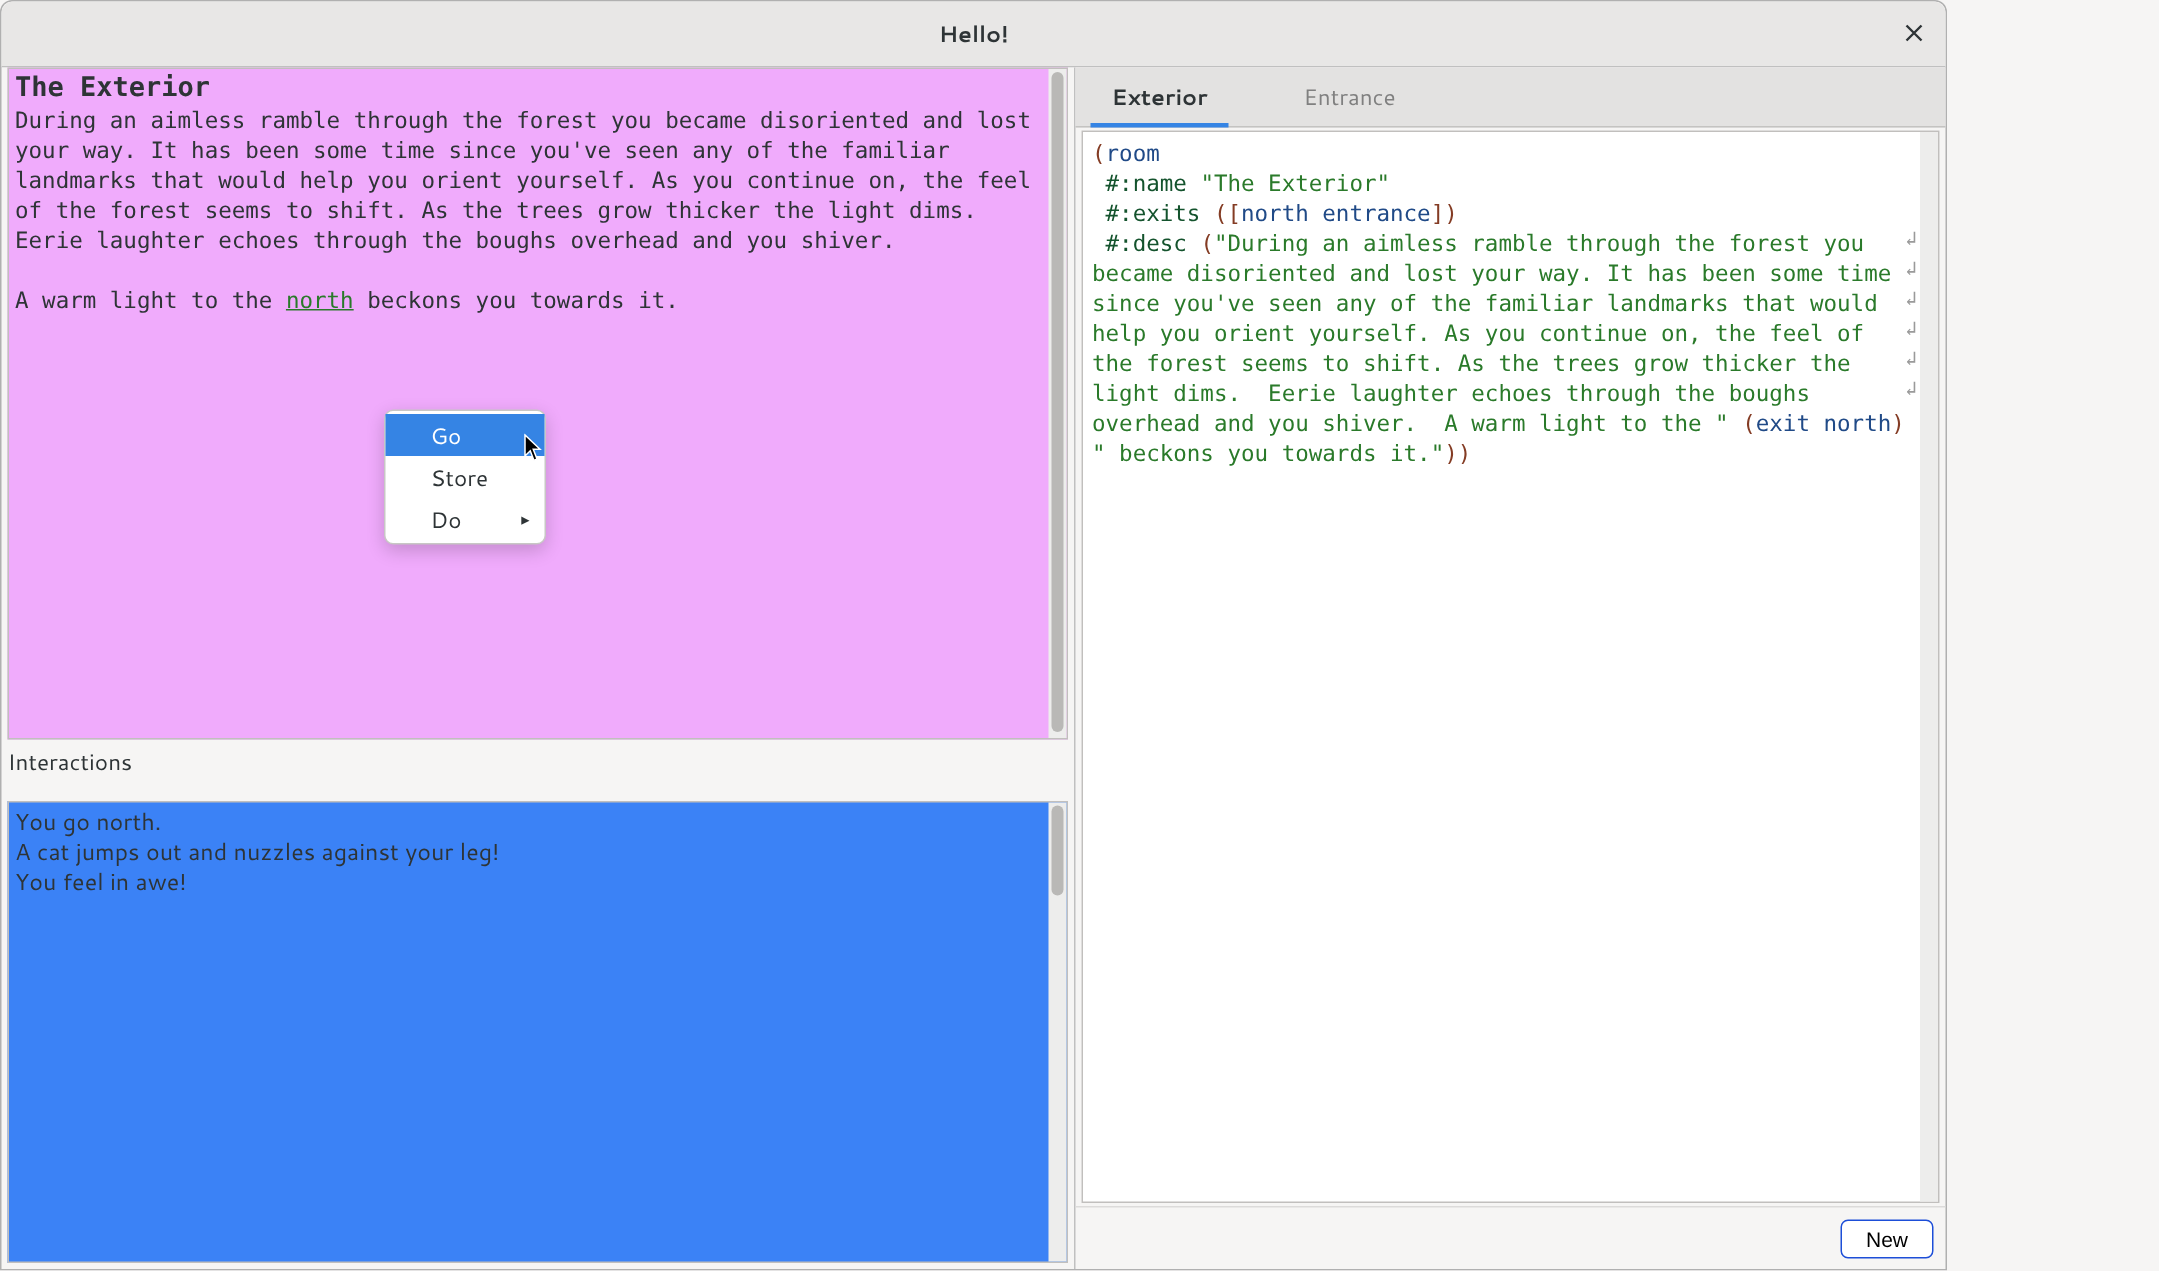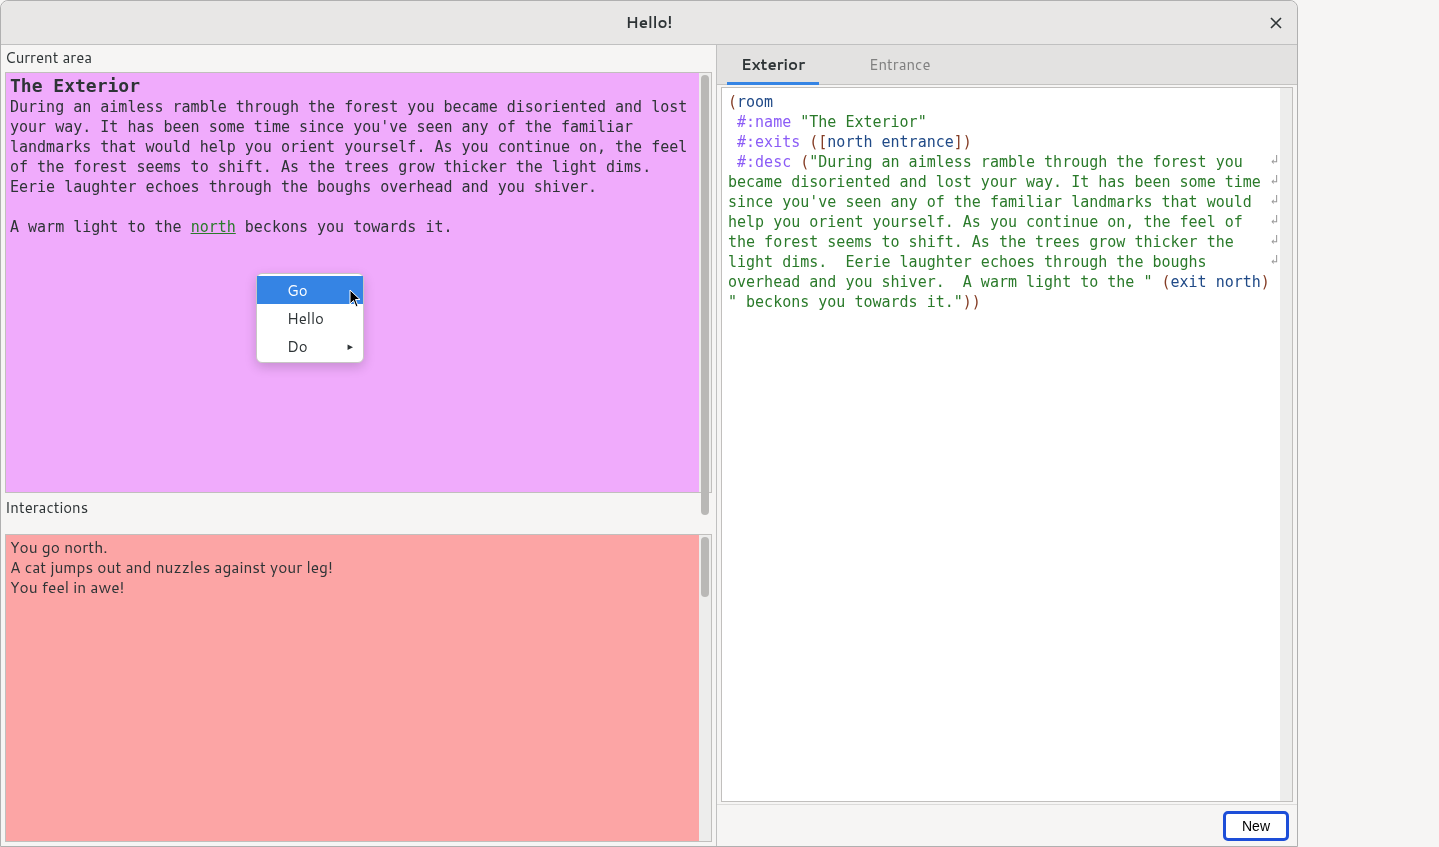--- a/index.html
+++ b/index.html
@@ -128,21 +128,21 @@
     flex: 1;
     display: flex;
     flex-direction: column;
     margin-top: 2px;
     gap: 12px;
   }
   .inter-frame {
     position: relative;
     margin: 0 4px 4px 4px;
     flex: 1;
-    background: #fca5a5;
+    background: #3b82f6;
     border: 1px solid #c1bfbd;
   }
   .inter-content {
     position: absolute;
     top: 0; left: 0; right: 12px; bottom: 0;
     padding: 2px 4px;
     font-size: 15.5px;
     line-height: 20px;
     white-space: pre-wrap;
   }
@@ -202,21 +202,21 @@
     position: absolute;
     top: 0; left: 0; right: 12px; bottom: 0;
     padding: 4px 6px;
     font-family: "DejaVu Sans Mono", "Menlo", "Consolas", monospace;
     font-size: 15px;
     line-height: 20px;
     white-space: pre-wrap;
     overflow: hidden;
   }
   .tok-paren  { color: #843c24; }
-  .tok-kw     { color: #8b5cf6; }
+  .tok-kw     { color: #14532d; }
   .tok-sym    { color: #204a87; }
   .tok-str    { color: #2a7a2a; }
   .wrap-glyph {
     position: absolute;
     right: 14px;
     color: #9a9a9a;
     font-family: "DejaVu Sans Mono", monospace;
     font-size: 13px;
     pointer-events: none;
   }
@@ -231,21 +231,21 @@
     left: 0; right: 0; bottom: 0;
     height: 42px;
     display: flex;
     align-items: center;
     justify-content: flex-end;
     padding-right: 8px;
     border-top: 1px solid #dcdbda;
   }
   .btn {
     background: #ffffff;
-    border: 3px solid #1d4ed8;
+    border: 1px solid #1d4ed8;
     border-radius: 5px;
     padding: 4px 16px;
     font-size: 14px;
     cursor: pointer;
   }
 
   
   .context-menu {
     position: absolute;
     width: 108px;
@@ -299,21 +299,20 @@
         </svg>
       </span>
     </div>
   </div>
 
   <div class="client">
 
     <div class="left-pane">
 
       <div class="area-box">
-        <div class="section-label">Current area</div>
         <div class="area-frame">
           <div class="area-content"><span class="room-title">The Exterior</span><span>During an aimless ramble through the forest you became disoriented and lost your way. It has been some time since you've seen any of the familiar landmarks that would help you orient yourself. As you continue on, the feel of the forest seems to shift. As the trees grow thicker the light dims.  Eerie laughter echoes through the boughs overhead and you shiver.
 
 A warm light to the </span><a id="north-link" class="link">north</a><span> beckons you towards it.</span></div>
           <div class="vscroll">
             <div class="thumb"></div>
           </div>
         </div>
       </div>
 
@@ -359,21 +358,21 @@
 
     </div>
 
   </div>
 
   <div class="context-menu" id="ctxmenu" style="left:255px; top:272px;">
       <div class="item highlight">
         <span>Go</span>
       </div>
       <div class="item">
-        <span>Hello</span>
+        <span>Store</span>
       </div>
       <div class="item">
         <span>Do</span>
         <span class="sub-arrow">▸</span>
       </div>
     </div>
 
   <div class="cursor" style="left:348px; top:288px;">
     <svg width="14" height="20" viewBox="0 0 14 20">
       <path d="M1 1 L1 15 L4.5 11.5 L7 18 L9 17 L6.5 10.5 L11 10.5 Z" fill="#000000" stroke="#ffffff" stroke-width="1"></path>

